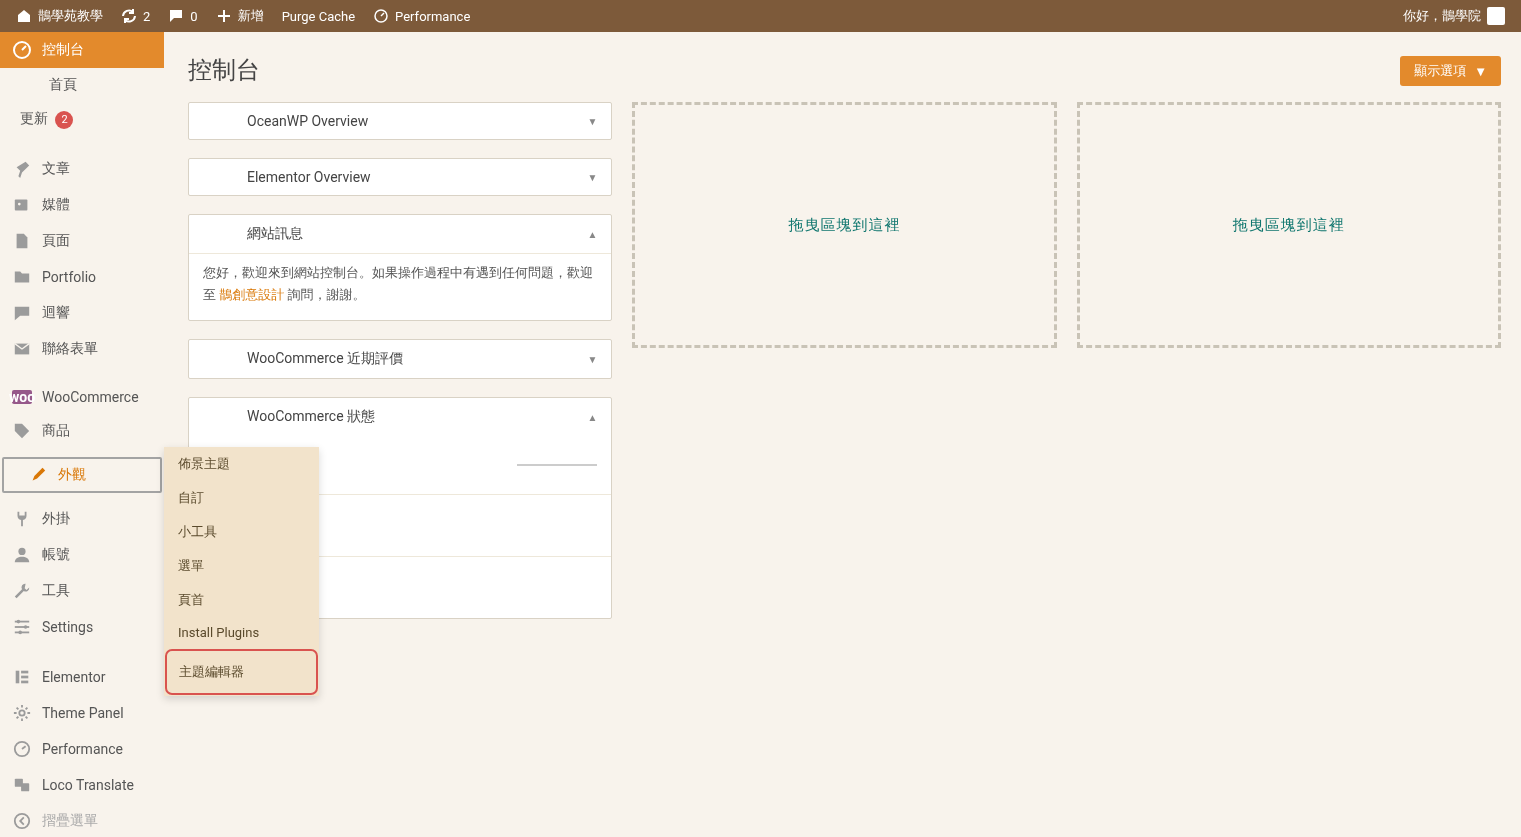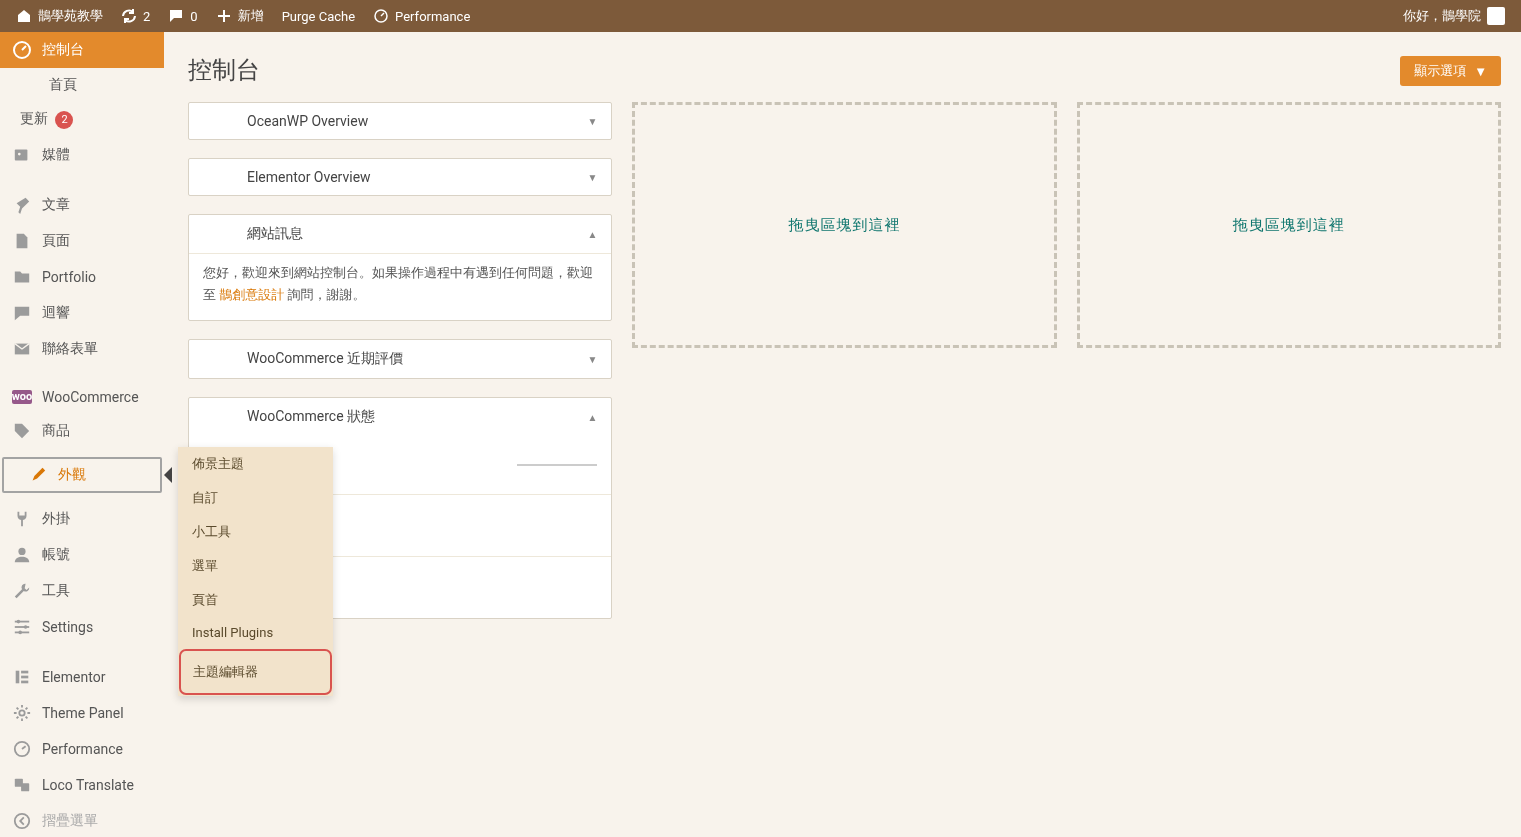--- a/index.html
+++ b/index.html
@@ -17,21 +17,21 @@
 .side-item.active::after { content: ""; position: absolute; right: -10px; top: 50%; transform: translateY(-50%); border: 10px solid transparent; border-left-color: #e38a2c; }
 .side-item.highlighted { color: #d97706; border: 2px solid #a3a3a3; border-radius: 2px; margin: 8px 2px; padding: 6px 8px 6px 24px; position: relative; }
 .side-item.highlighted::after { content: ""; position: absolute; right: -12px; top: 50%; transform: translateY(-50%); border: 8px solid transparent; border-right-color: #444; }
 .side-sub { padding: 8px 10px 8px 49px; color: #555; cursor: pointer; font-size: 14px; }
 .side-ico { width: 20px; height: 20px; display: inline-flex; align-items: center; justify-content: center; color: #9b9b9b; }
 .side-item.active .side-ico { color: #fff; }
 .side-item.highlighted .side-ico { color: #d97706; }
 .badge { display: inline-flex; min-width: 18px; height: 18px; border-radius: 9px; background: #d9534f; color: #fff; font-size: 11px; align-items: center; justify-content: center; padding: 0 5px; margin-left: 4px; }
 .side-item.collapse { color: #aaa; }
 
-.flyout { position: absolute; left: 178px; top: 0; width: 155px; background: #f2e3cb; box-shadow: 0 3px 8px rgba(0,0,0,.15); z-index: 50; }
+.flyout { position: absolute; left: 164px; top: 0; width: 155px; background: #f2e3cb; box-shadow: 0 3px 8px rgba(0,0,0,.15); z-index: 50; }
 .flyout-item { padding: 8px 14px; color: #5a4a2c; cursor: pointer; font-size: 13px; }
 .flyout-item.highlighted { border: 2px solid #d9534f; border-radius: 7px; margin: 1px; padding: 12px 12px; }
 .flyout-wrap { position: relative; }
 
 .main { flex: 1; padding: 12px 20px 20px 24px; }
 .main-header { display: flex; justify-content: space-between; align-items: flex-start; }
 .main-title { font-size: 24px; font-weight: 400; color: #444; padding: 10px 0 16px; }
 .display-opts { background: #e38a2c; color: #fff; padding: 6px 14px; font-size: 13px; border-radius: 3px; cursor: pointer; display: inline-flex; align-items: center; gap: 8px; margin-top: 12px; }
 
 .dash-columns { display: flex; gap: 20px; align-items: flex-start; }
@@ -123,37 +123,37 @@
           </svg>
         </span>
       <span>控制台</span>
     </div>
     <div class="side-sub">首頁</div>
     <div class="side-sub" style="padding-left:20px;">
       <span>更新</span>
       <span class="badge">2</span>
     </div>
 
+    <div class="side-item" style="margin-top:14px;">
+        <span class="side-ico">
+          <svg width="18" height="18" viewBox="0 0 20 20" fill="currentColor">
+            <path d="M14 2l4 4-8 8-2 6-2-2 2-6-4-4z"></path>
+          </svg>
+        </span>
+        <span>文章</span>
+      </div>
     <div class="side-item">
         <span class="side-ico">
           <svg width="18" height="18" viewBox="0 0 20 20" fill="currentColor">
             <rect x="2" y="4" width="14" height="12" rx="1"></rect>
             <circle cx="7" cy="9" r="1.5" fill="#f8f3ec"></circle>
           </svg>
         </span>
         <span>媒體</span>
       </div>
-    <div class="side-item" style="margin-top:14px;">
-        <span class="side-ico">
-          <svg width="18" height="18" viewBox="0 0 20 20" fill="currentColor">
-            <path d="M14 2l4 4-8 8-2 6-2-2 2-6-4-4z"></path>
-          </svg>
-        </span>
-        <span>文章</span>
-      </div>
     <div class="side-item">
         <span class="side-ico">
           <svg width="18" height="18" viewBox="0 0 20 20" fill="currentColor">
             <path d="M4 2h8l4 4v12H4z"></path>
           </svg>
         </span>
         <span>頁面</span>
       </div>
     <div class="side-item">
         <span class="side-ico">
@@ -175,21 +175,21 @@
         <span class="side-ico">
           <svg width="18" height="18" viewBox="0 0 20 20" fill="currentColor">
             <rect x="2" y="4" width="16" height="12"></rect>
             <path d="M2 4l8 6 8-6" stroke="#f8f3ec" stroke-width="1.5" fill="none"></path>
           </svg>
         </span>
         <span>聯絡表單</span>
       </div>
 
     <div class="side-item" style="margin-top:14px;">
-        <span class="side-ico" style="background:#96588a;color:#fff;width:20px;height:14px;border-radius:2px;font-size:11px;font-weight:bold;">woo</span>
+        <span class="side-ico" style="background:#96588a;color:#fff;width:20px;height:14px;border-radius:2px;font-size:14px;font-weight:bold;">woo</span>
         <span>WooCommerce</span>
       </div>
     <div class="side-item">
         <span class="side-ico">
           <svg width="18" height="18" viewBox="0 0 20 20" fill="currentColor">
             <path d="M2 2h8l8 8-8 8-8-8z"></path>
           </svg>
         </span>
         <span>商品</span>
       </div>

